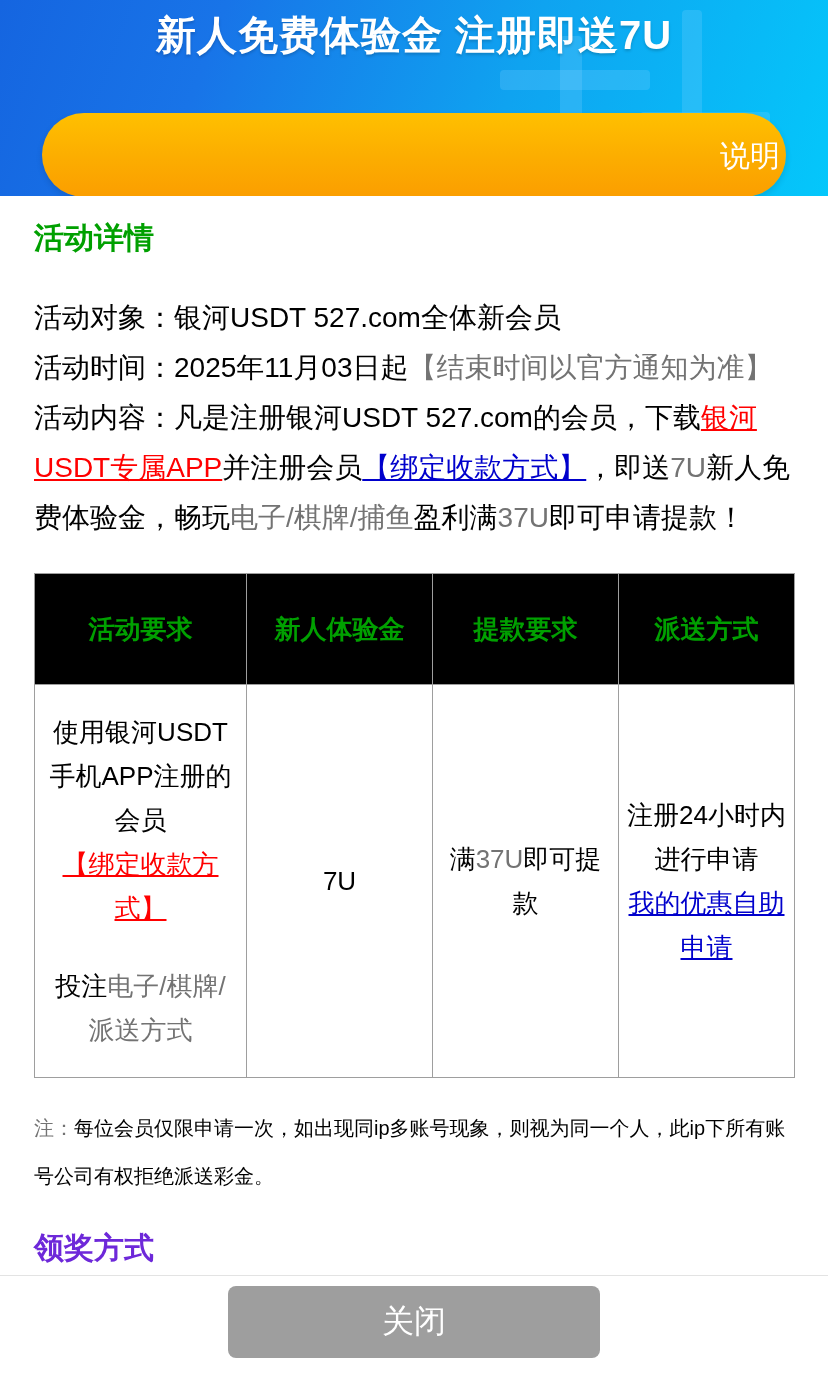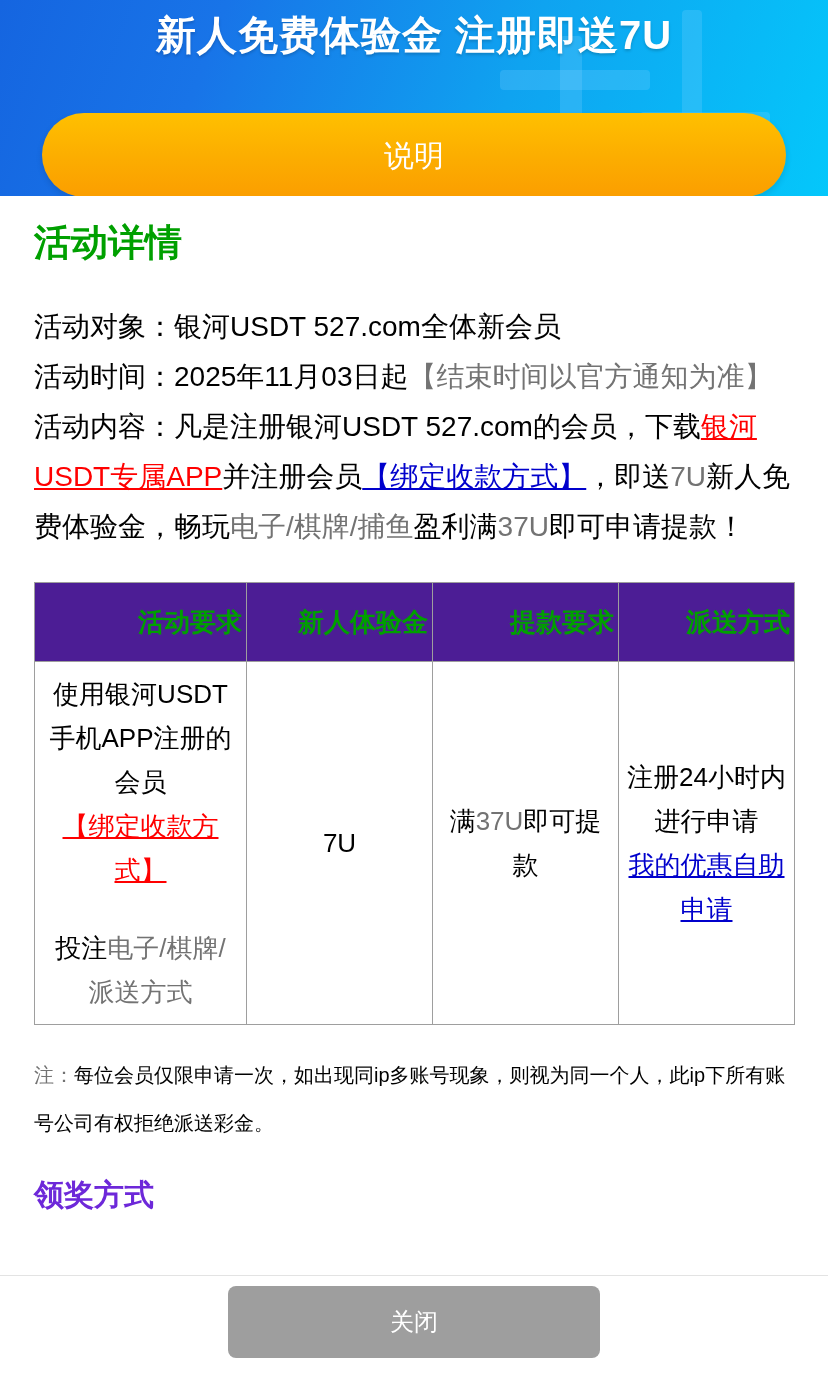--- a/index.html
+++ b/index.html
@@ -58,74 +58,74 @@
     top: 113px;
     width: 744px;
     height: 84px;
     box-sizing: border-box;
     background: linear-gradient(180deg, #ffc000 0%, #fcae00 50%, #fb9e00 100%);
     border: none;
     border-radius: 42px;
     color: #ffffff;
     font-size: 30px;
     font-family: "Liberation Sans", sans-serif;
-    text-align: center;
+    text-align: right;
     line-height: 84px;
     box-shadow: 0 3px 6px rgba(0,0,0,0.12);
     cursor: pointer;
   }
   
   .content {
     position: absolute;
     top: 196px;
     left: 0;
     width: 828px;
     height: 1080px;
     background: #ffffff;
     overflow: hidden;
   }
   .section-title {
     color: #00a000;
-    font-size: 37px;
+    font-size: 30px;
     font-weight: bold;
     margin: 22px 8px 0 34px;
   }
   .para {
     margin: 34px 33px 0 34px;
     font-size: 28px;
     line-height: 50px;
     color: #000000;
   }
   .red { color: #737373; }
   .ulink-red { color: #ff0000; text-decoration: underline; }
   .ulink-blue { color: #0000cc; text-decoration: underline; }
   
   table.detail {
     margin: 30px 0 0 34px;
     width: 760px;
     border-collapse: collapse;
     table-layout: fixed;
   }
   table.detail th {
-    background: #4c1d95;
+    background: #000000;
     border: 1px solid #9e9e9e;
     color: #00a000;
     font-size: 26px;
     font-weight: bold;
     height: 78px;
-    text-align: right;
-    padding: 0 4px;
+    text-align: center;
+    padding: 16px 4px;
   }
   table.detail td {
     border: 1px solid #9e9e9e;
     font-size: 26px;
     color: #000000;
     text-align: center;
     vertical-align: middle;
-    padding: 10px 8px;
+    padding: 25px 8px;
     line-height: 44px;
   }
   .col1 { width: 212px; }
   .col2 { width: 186px; }
   .col3 { width: 186px; }
   .col4 { width: 176px; }
   .cell-gap { display: block; height: 34px; }
   .note {
     margin: 26px 34px 0 34px;
     font-size: 20px;
@@ -151,21 +151,21 @@
   .close-button {
     position: absolute;
     left: 228px;
     top: 10px;
     width: 372px;
     height: 72px;
     background: #9e9e9e;
     border: none;
     border-radius: 8px;
     color: #ffffff;
-    font-size: 24px;
+    font-size: 32px;
     font-family: "Liberation Sans", sans-serif;
     cursor: pointer;
   }
 </style>
 </head>
 <body>
 
 <div class="page">
 
   <div class="banner">

